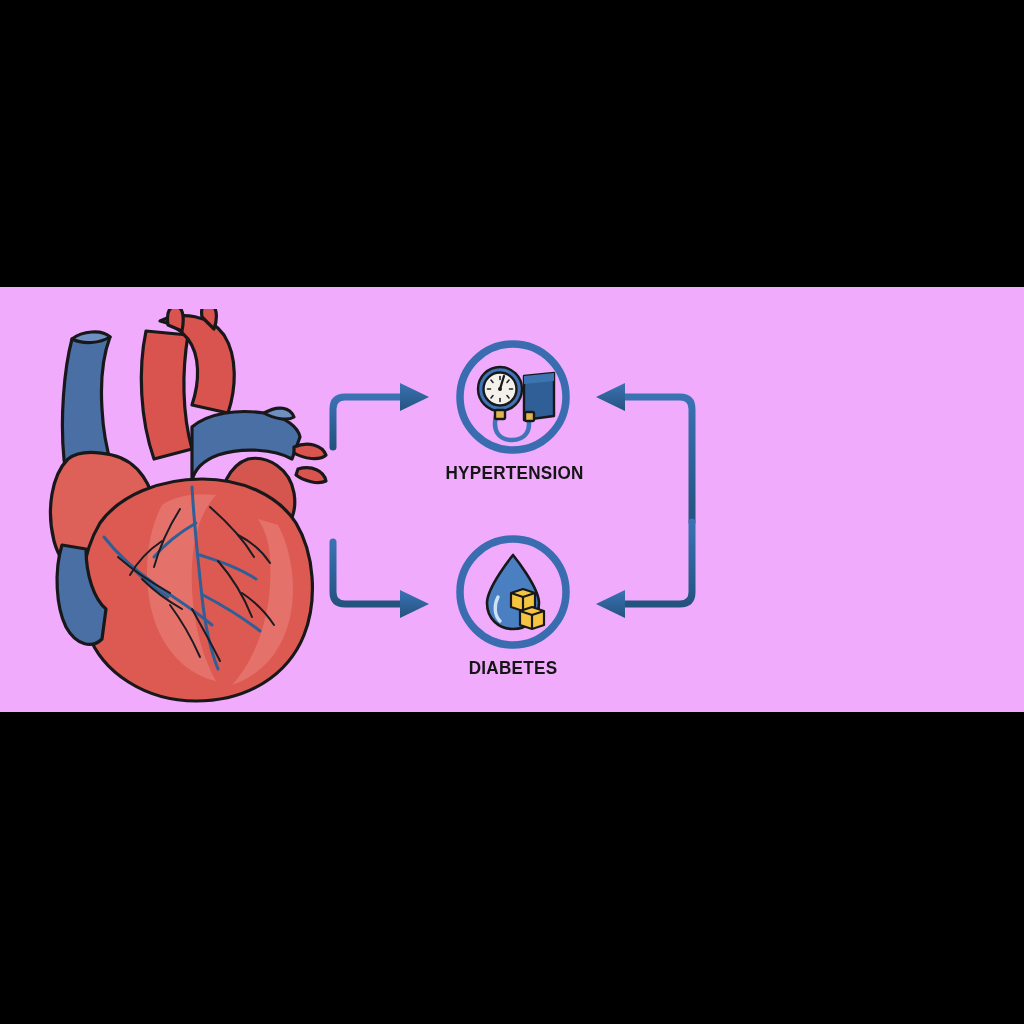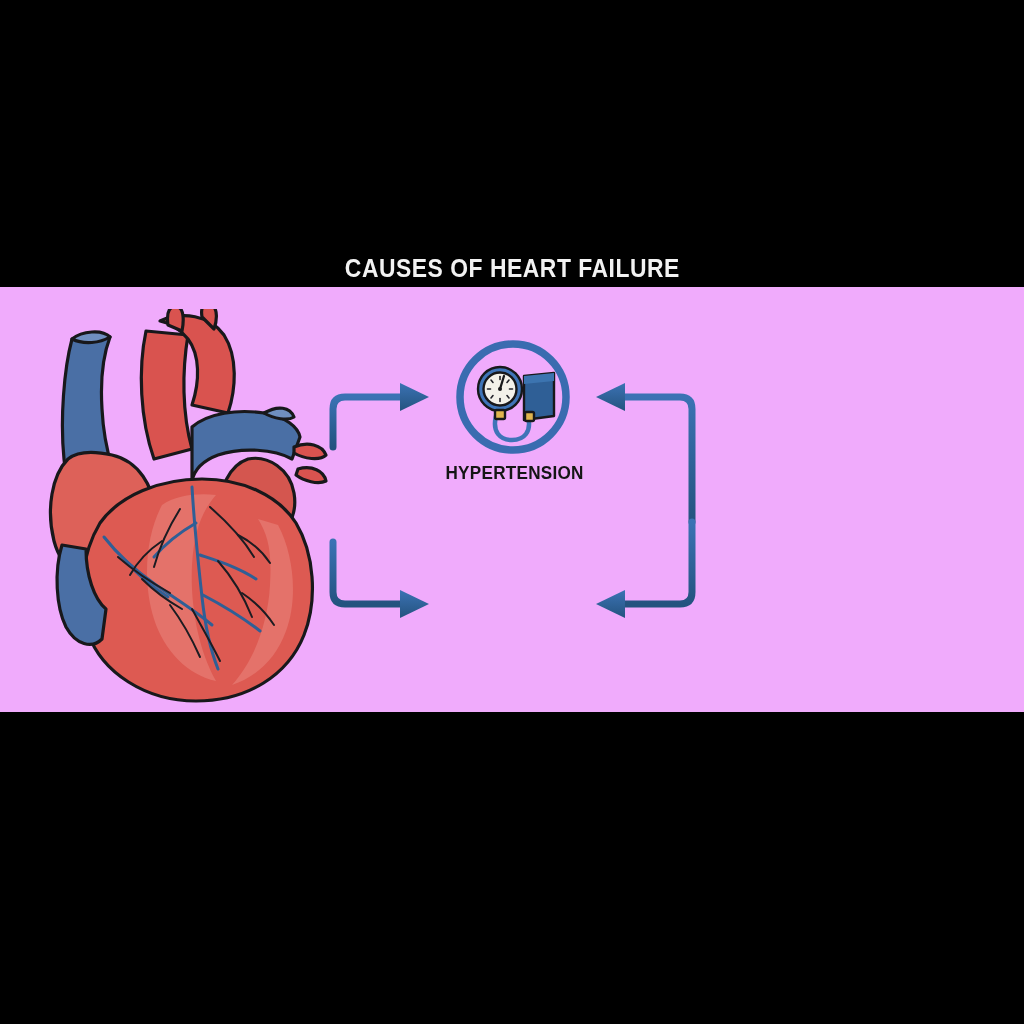--- a/index.html
+++ b/index.html
@@ -38,23 +38,20 @@
   .sym-list li{font-size:19px;color:#2c2c2c;line-height:1.29;white-space:nowrap;
     transform:scaleX(.93);transform-origin:left center;}
   .sym-list li.bold{font-weight:bold;color:#141414;}
   .sym-list li::before{content:"\2022";margin-right:7px;}
 </style>
 </head>
 <body>
 
 <div id="stage">
 
-  <div class="title-bar">
-    <div class="title-text">CAUSES OF HEART FAILURE</div>
-  </div>
 
   <div class="panel">
 
     <svg class="heart-anat" viewBox="0 0 290 410">
       <g stroke="#18181b" stroke-width="3.2" stroke-linejoin="round" stroke-linecap="round">
 
         <path d="M30 30 C22 60 18 110 22 150 C26 190 40 215 62 225 L92 205 C74 180 62 140 60 100 C58 68 62 44 68 28 Z" fill="#4a6fa5"></path>
         <path d="M30 30 C40 22 60 20 68 28 C58 34 42 36 30 30 Z" fill="#6f8fc0"></path>
 
         <path d="M104 22 C96 60 98 110 112 150 L150 140 C140 104 140 62 146 26 Z" fill="#d9534f"></path>
@@ -163,16 +160,39 @@
             <line x1="31.5" y1="49" x2="34.5" y2="49"></line>
             <line x1="35" y1="40" x2="37" y2="42.4"></line>
           </g>
           <line x1="44" y1="49" x2="48" y2="36" stroke="#18181b" stroke-width="2.3" stroke-linecap="round"></line>
           <circle cx="44" cy="49" r="2" fill="#18181b"></circle>
         </svg>
       </div>
       <div class="cause-label">HYPERTENSION</div>
     </div>
 
+    <div class="cause" id="cause-diabetes">
+      <div class="ring">
+        <svg viewBox="0 0 114 114" width="114" height="114">
+          <circle cx="57" cy="57" r="53" fill="none" stroke="#3a6cb0" stroke-width="7.5"></circle>
+
+          <path d="M57 20 C57 20 31 52 31 68 C31 84 43 94 57 94 C71 94 83 84 83 68 C83 52 57 20 57 20 Z" fill="#4a7fc1" stroke="#18181b" stroke-width="2.6" stroke-linejoin="round"></path>
+          <path d="M42 62 C38 70 38 80 44 86" fill="none" stroke="#cfe2f5" stroke-width="3.4" stroke-linecap="round"></path>
+
+          <g stroke="#18181b" stroke-width="2.2" stroke-linejoin="round">
+            <path d="M55 58 L67 54 L79 58 L79 72 L67 76 L55 72 Z" fill="#f5c542"></path>
+            <path d="M55 58 L67 62 L79 58" fill="none"></path>
+            <path d="M67 62 L67 76" fill="none"></path>
+          </g>
+
+          <g stroke="#18181b" stroke-width="2.2" stroke-linejoin="round">
+            <path d="M64 76 L76 72 L88 76 L88 90 L76 94 L64 90 Z" fill="#f5c542"></path>
+            <path d="M64 76 L76 80 L88 76" fill="none"></path>
+            <path d="M76 80 L76 94" fill="none"></path>
+          </g>
+        </svg>
+      </div>
+      <div class="cause-label">DIABETES</div>
+    </div>
 
 
   </div>
 </div>
 
 </body></html>

